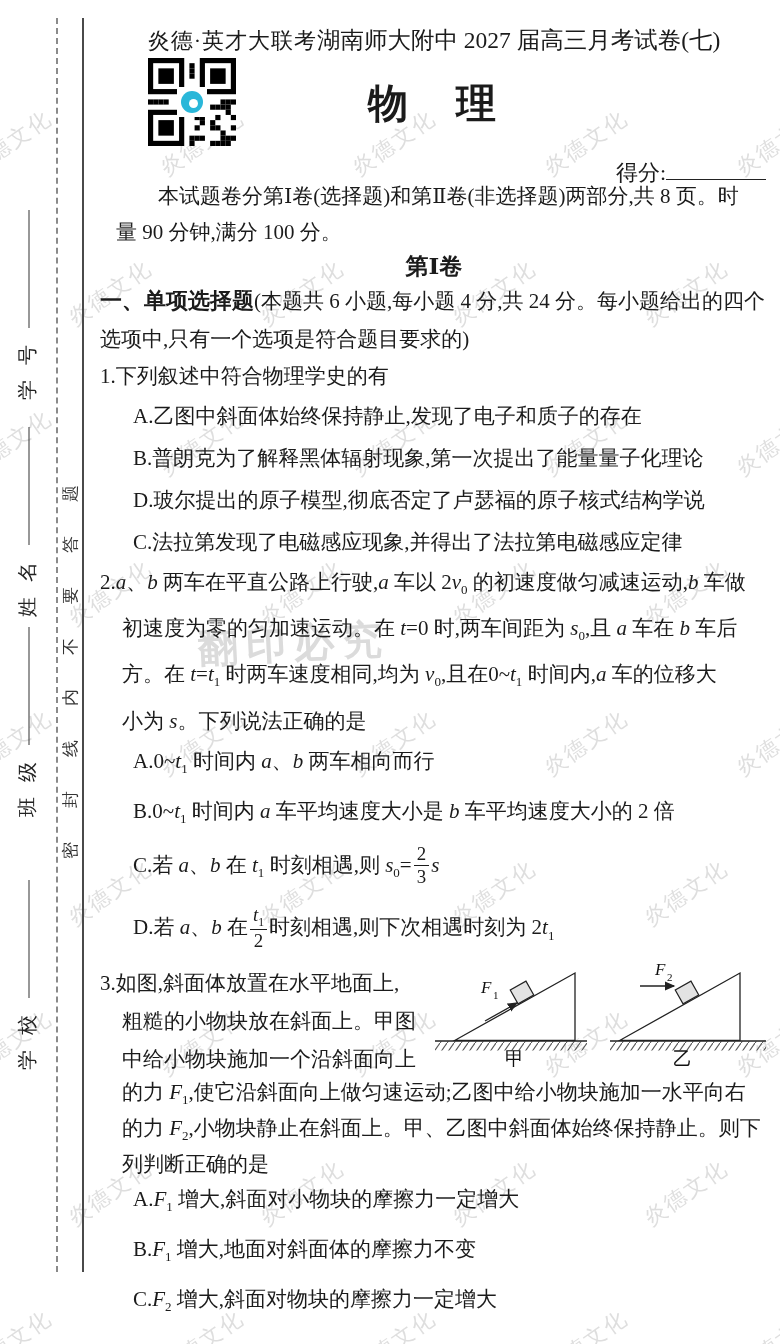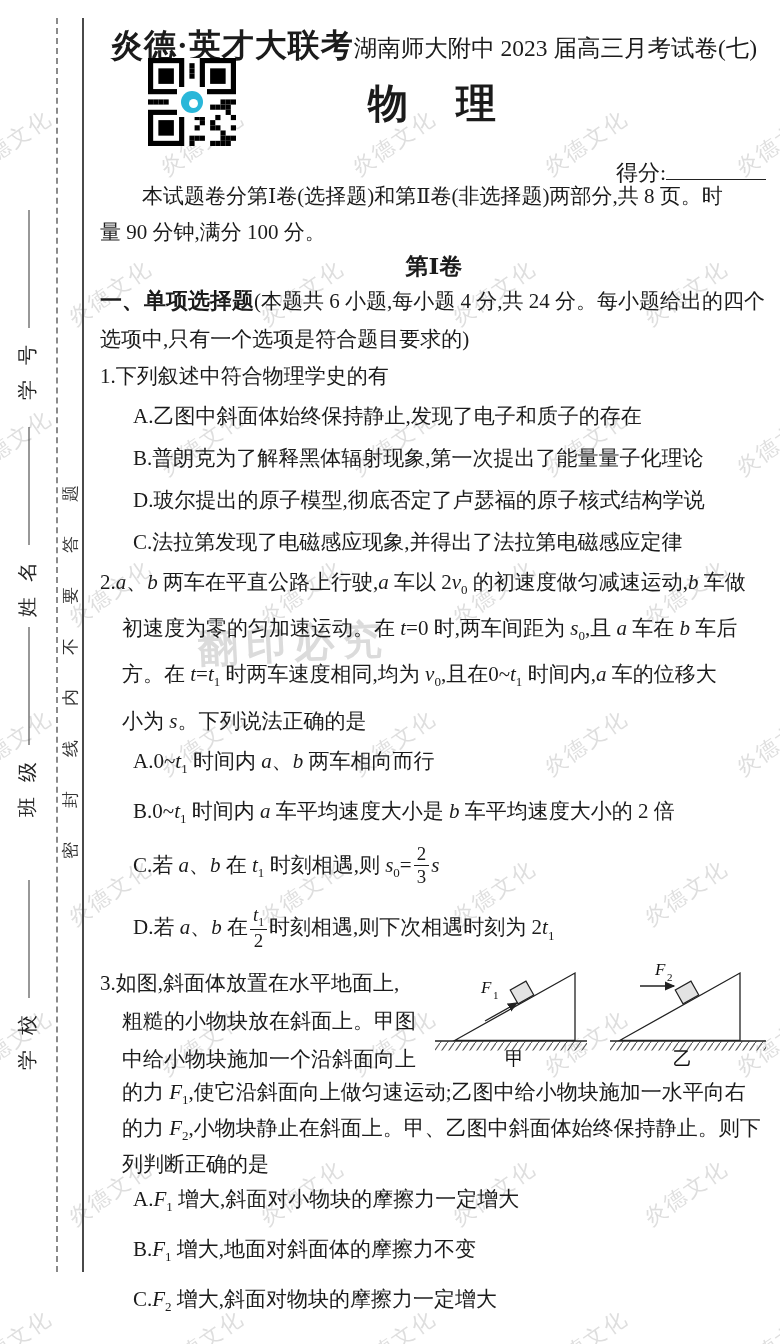--- a/index.html
+++ b/index.html
@@ -17,28 +17,28 @@
   .seal-text{position:absolute;left:70px;top:655px;z-index:1;white-space:nowrap;font-size:17px;
              letter-spacing:34px;color:#333;transform:translate(-50%,-50%) rotate(-90deg);}
   .field{position:absolute;left:27px;z-index:1;white-space:nowrap;font-size:20px;letter-spacing:15px;
          color:#222;transform:translate(-50%,-50%) rotate(-90deg);}
   .field .fline{display:inline-block;width:118px;border-bottom:1.6px solid #333;height:4px;
                 margin-left:2px;vertical-align:4px;}
   
   .content{position:absolute;left:100px;top:0;width:668px;z-index:2;font-size:21px;}
   .hdr{position:relative;height:178px;}
   .title{position:absolute;top:24px;left:0;width:100%;text-align:center;white-space:nowrap;}
-  .title .brush{font-size:32px;font-weight:700;letter-spacing:1px;}
+  .title .brush{font-size:22px;font-weight:400;letter-spacing:1px;}
   .title .rest{font-size:23.5px;font-weight:500;}
   .qr{position:absolute;left:48px;top:58px;width:88px;height:88px;}
   .subject{position:absolute;top:76px;left:0;width:100%;text-align:center;font-size:40px;
            font-weight:700;letter-spacing:4px;}
   .score{position:absolute;top:158px;right:2px;font-size:22px;}
   .score .sline{display:inline-block;width:100px;border-bottom:1.6px solid #222;height:5px;}
-  .intro div{line-height:36px;}
+  .intro div{line-height:36px;margin-left:16px;}
   .intro .l1{text-indent:2em;}
   .sec{text-align:center;font-weight:700;font-size:23px;line-height:33px;}
   .instr div{line-height:36px;}
   .instr b{font-size:22px;font-family:Liberation Mono, monospace;}
   .stem{line-height:38px;}
   .opts > div{line-height:42px;padding-left:33px;}
   .cont{padding-left:22px;}
   .q2 .stem div{line-height:38px;}
   .opts .tall{line-height:40px;padding-top:5px;padding-bottom:5px;}
   .opts .taller{line-height:40px;padding-top:8px;padding-bottom:8px;}
@@ -117,21 +117,21 @@
     <span>姓名</span><span class="fline"></span>
   </div>
   <div class="field" style="top:305px;">
     <span>学号</span><span class="fline"></span>
   </div>
 
   <div class="content">
 
     <div class="hdr">
       <div class="title">
-        <span class="brush">炎德·英才大联考</span><span class="rest">湖南师大附中 2023 届高三月考试卷(七)</span>
+        <span class="brush">炎德·英才大联考</span><span class="rest">湖南师大附中 2027 届高三月考试卷(七)</span>
       </div>
       <svg class="qr" id="qr-svg" viewBox="0 0 88 88">
           <rect x="0" y="0" width="88" height="88" fill="#fff"></rect>
           <rect x="0" y="0" width="36.23529411764706" height="36.23529411764706" fill="#000"></rect>
           <rect x="5.176470588235294" y="5.176470588235294" width="25.88235294117647" height="25.88235294117647" fill="#fff"></rect>
           <rect x="10.352941176470589" y="10.352941176470589" width="15.529411764705884" height="15.529411764705884" fill="#000"></rect>
           <rect x="51.76470588235294" y="0" width="36.23529411764706" height="36.23529411764706" fill="#000"></rect>
           <rect x="56.94117647058824" y="5.176470588235294" width="25.88235294117647" height="25.88235294117647" fill="#fff"></rect>
           <rect x="62.117647058823536" y="10.352941176470589" width="15.529411764705884" height="15.529411764705884" fill="#000"></rect>
           <rect x="0" y="51.76470588235294" width="36.23529411764706" height="36.23529411764706" fill="#000"></rect>

